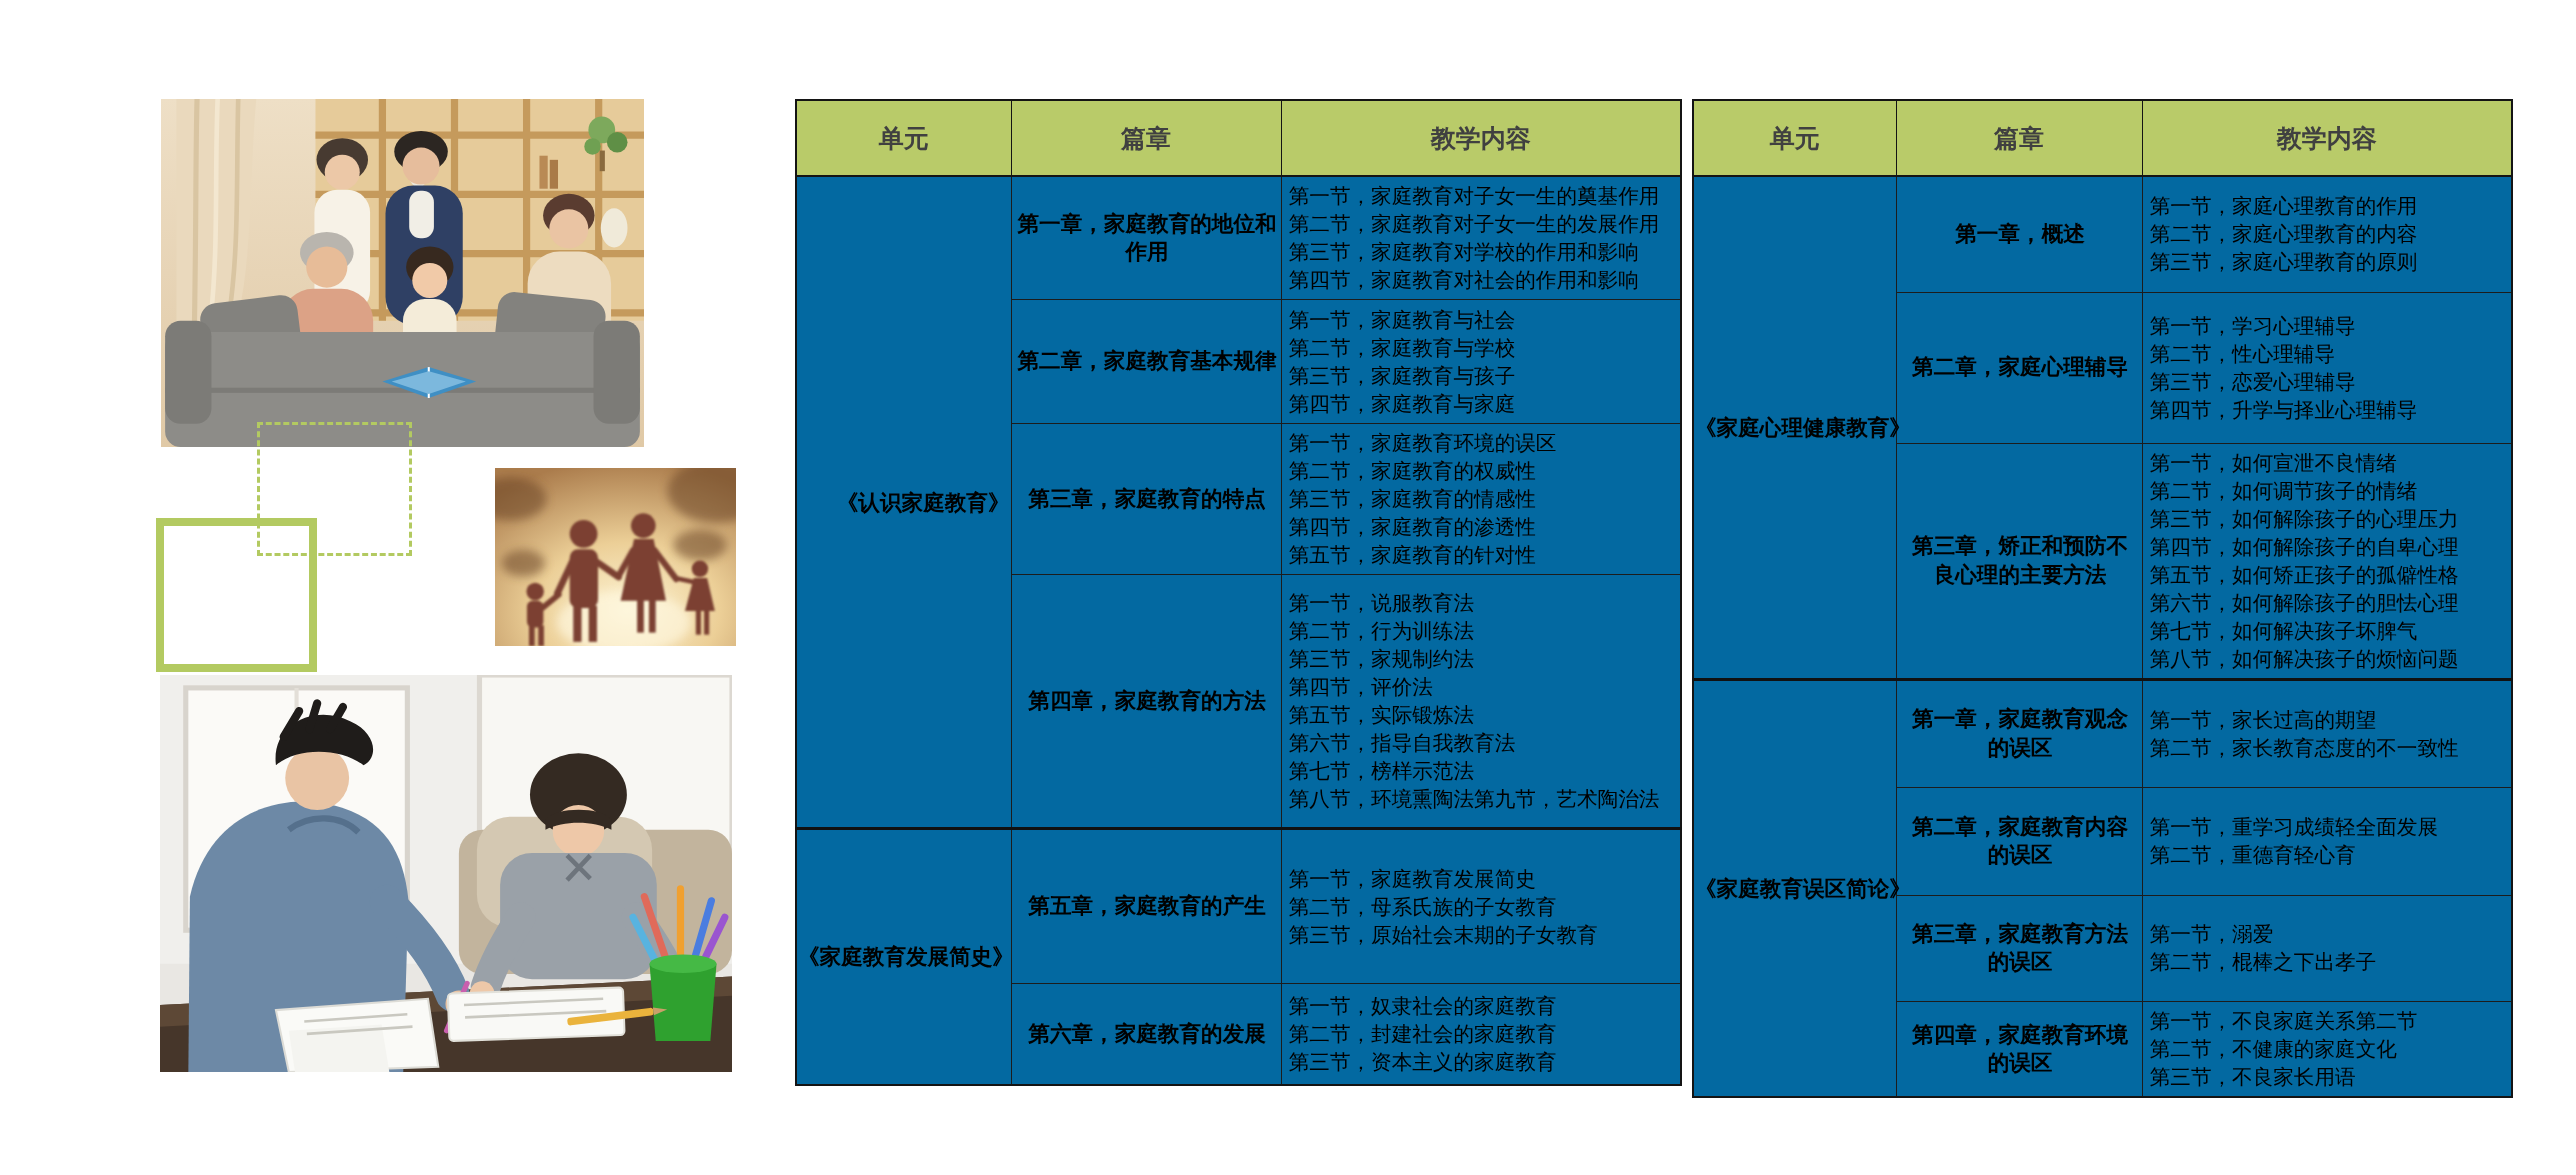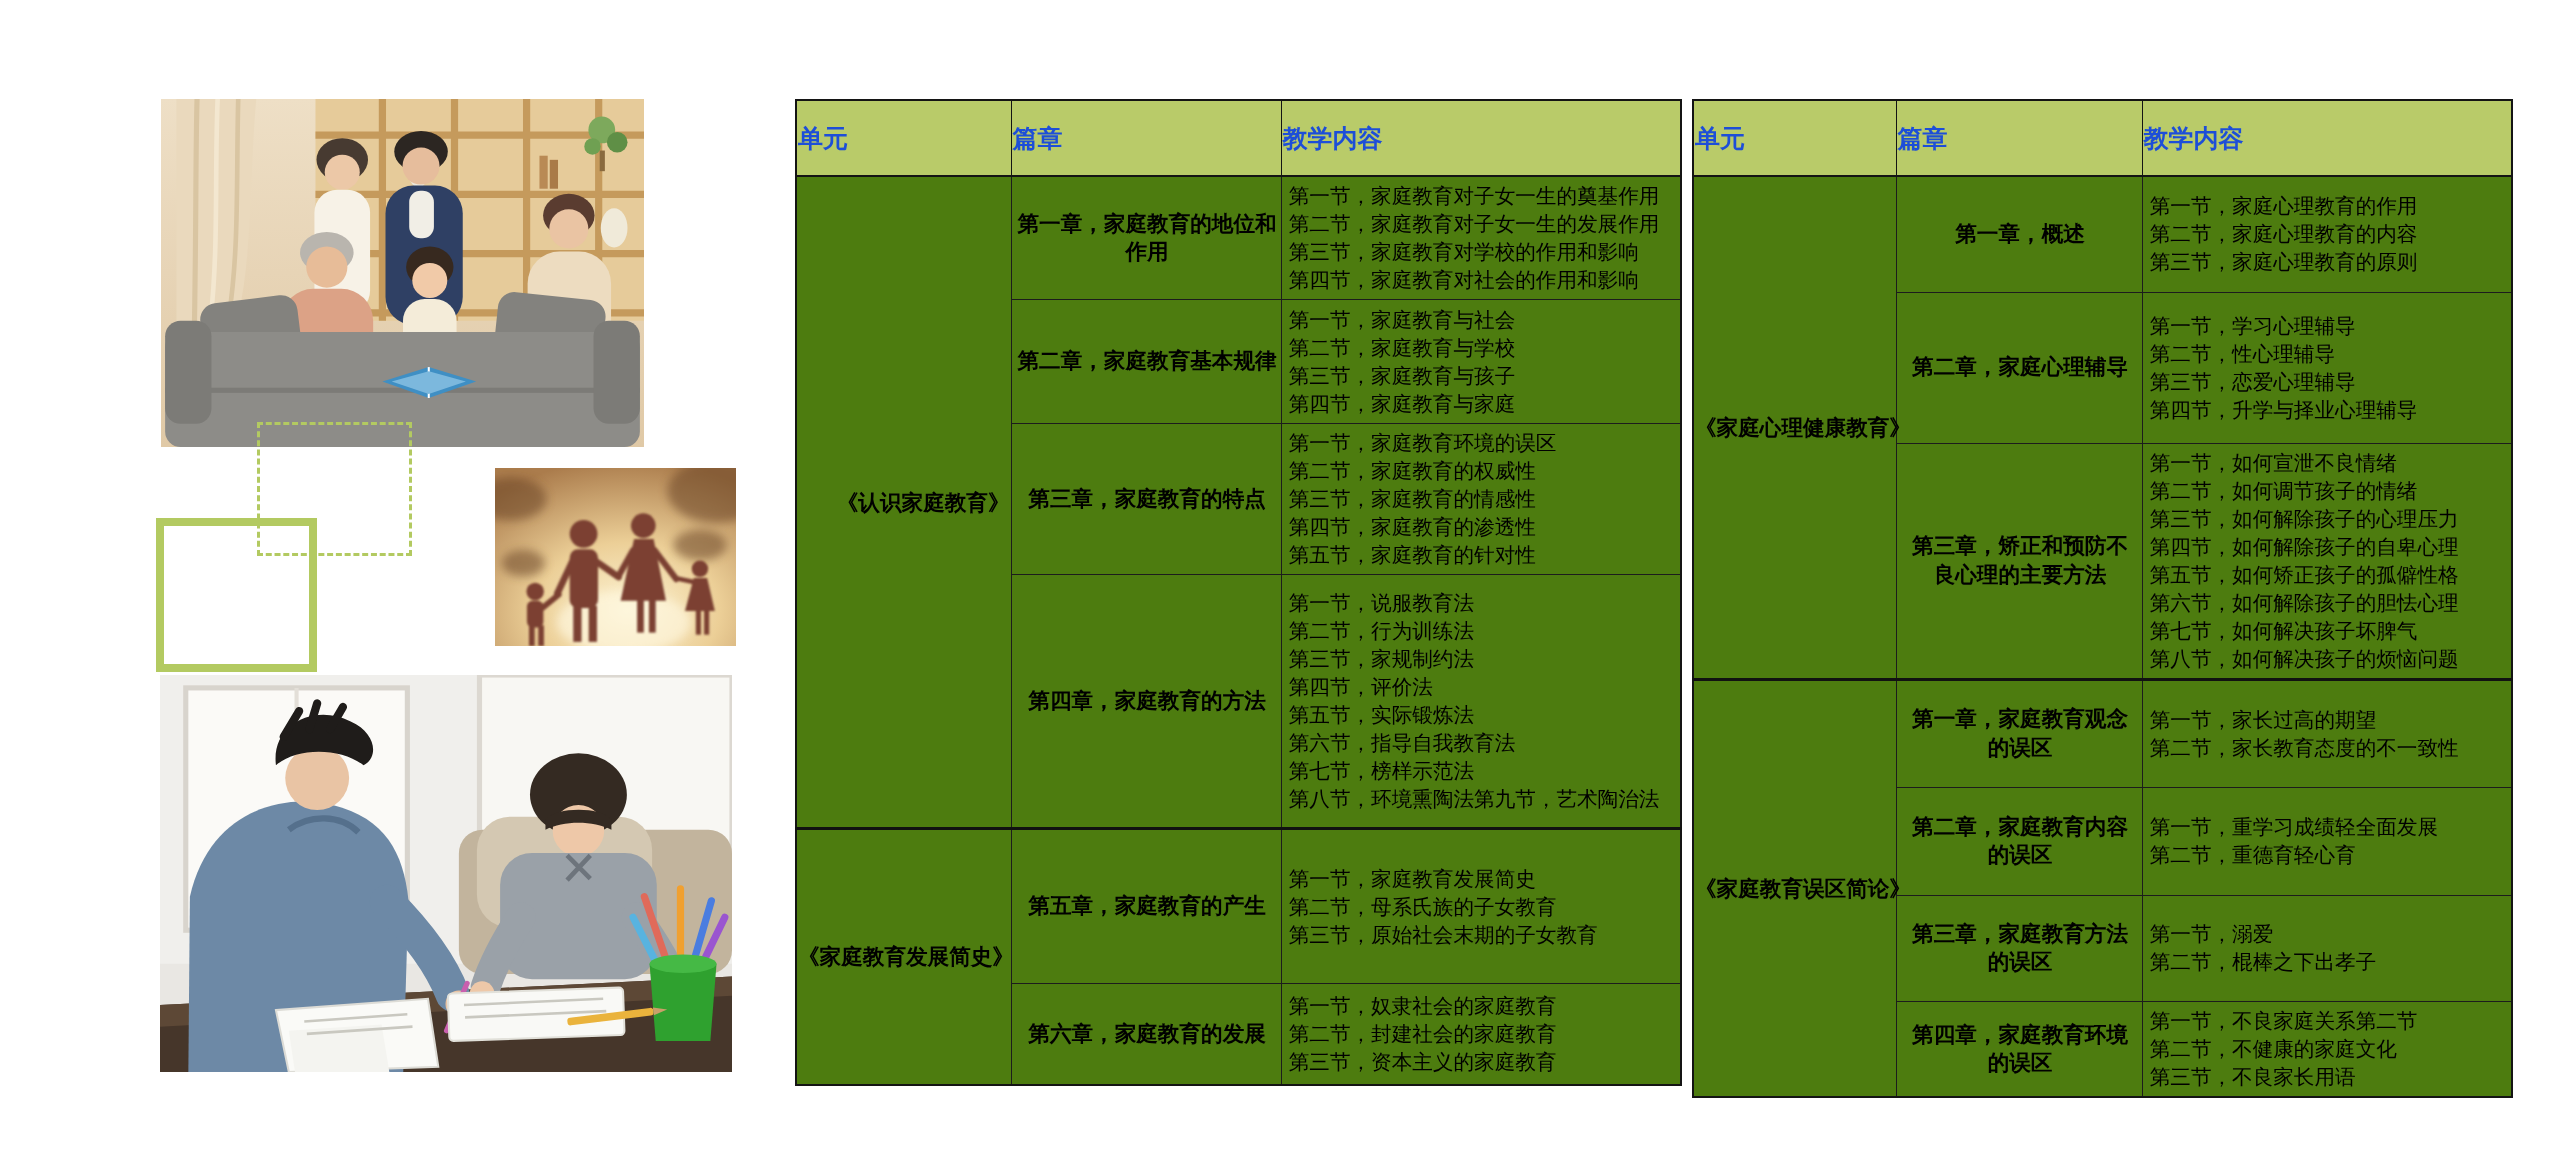--- a/index.html
+++ b/index.html
@@ -18,23 +18,23 @@
     border:8.2px solid #b3ca61;z-index:2;background:transparent;}
   
   .table-wrap{position:absolute;top:99px;z-index:4;}
   .t1{left:795px;}
   .t2{left:1692px;}
   table{border-collapse:collapse;table-layout:fixed;border:2.6px solid #141414;background:#fff;}
   .t1 table{width:885px;}
   .t2 table{width:819px;}
   th{
     background:#b9cb69;border:1.5px solid #141414;border-bottom:2.6px solid #141414;
-    height:72px;font-size:25px;font-weight:700;text-align:left;vertical-align:middle;color:#1d4ed8;
+    height:72px;font-size:25px;font-weight:700;text-align:center;vertical-align:middle;color:#404040;
   }
-  td{border:1.5px solid #1c1c1c;vertical-align:middle;background:#4d7c0f;}
+  td{border:1.5px solid #1c1c1c;vertical-align:middle;background:#0369a1;}
   tr.unit-sep td{border-top:3.1px solid #111;margin-top:16px;}
   .unit-cell{font-weight:700;font-size:21.6px;text-align:right;white-space:nowrap;padding:0 1px;}
   .chapter-cell{font-weight:700;font-size:21.6px;line-height:1.32;text-align:center;padding:5.2px 3.1px 5.2px 5.2px;}
   .content-cell{font-size:20.6px;text-align:left;padding:5.2px 3.1px 5.2px 7.2px;}
   .content-line{line-height:28px;}
 </style>
 </head>
 <body>
 
 <div class="canvas">

